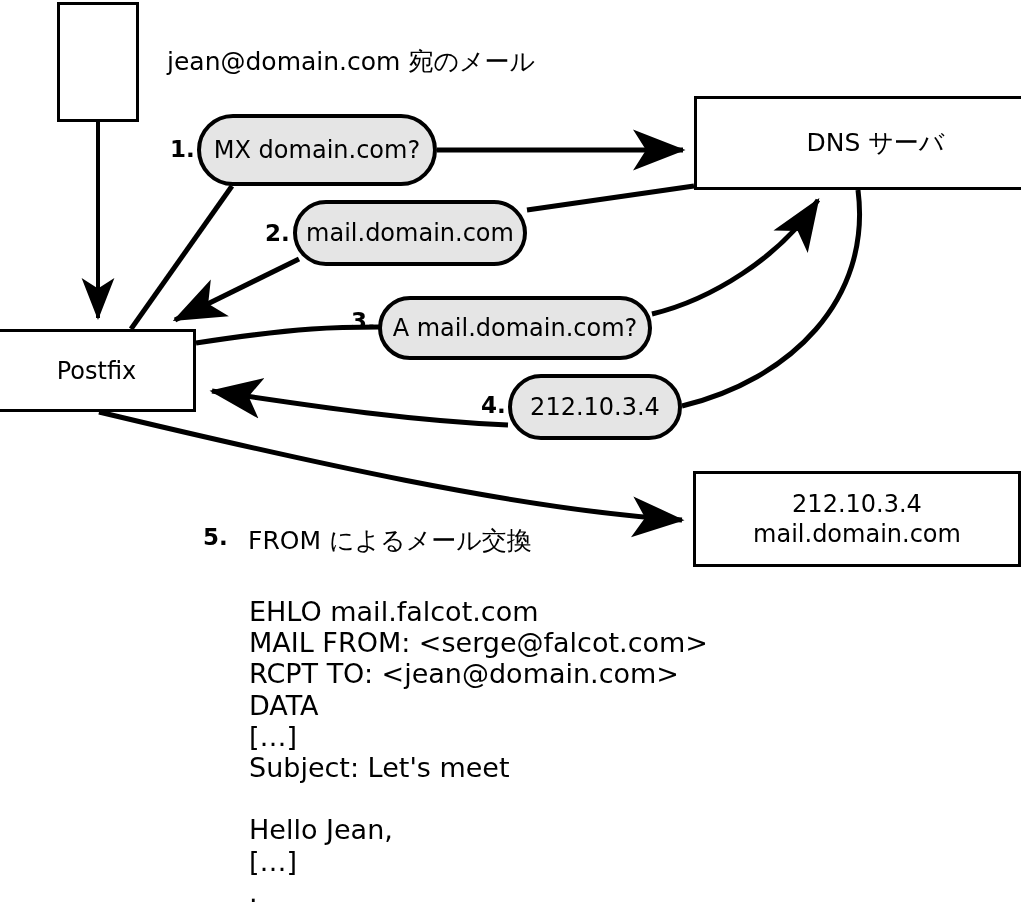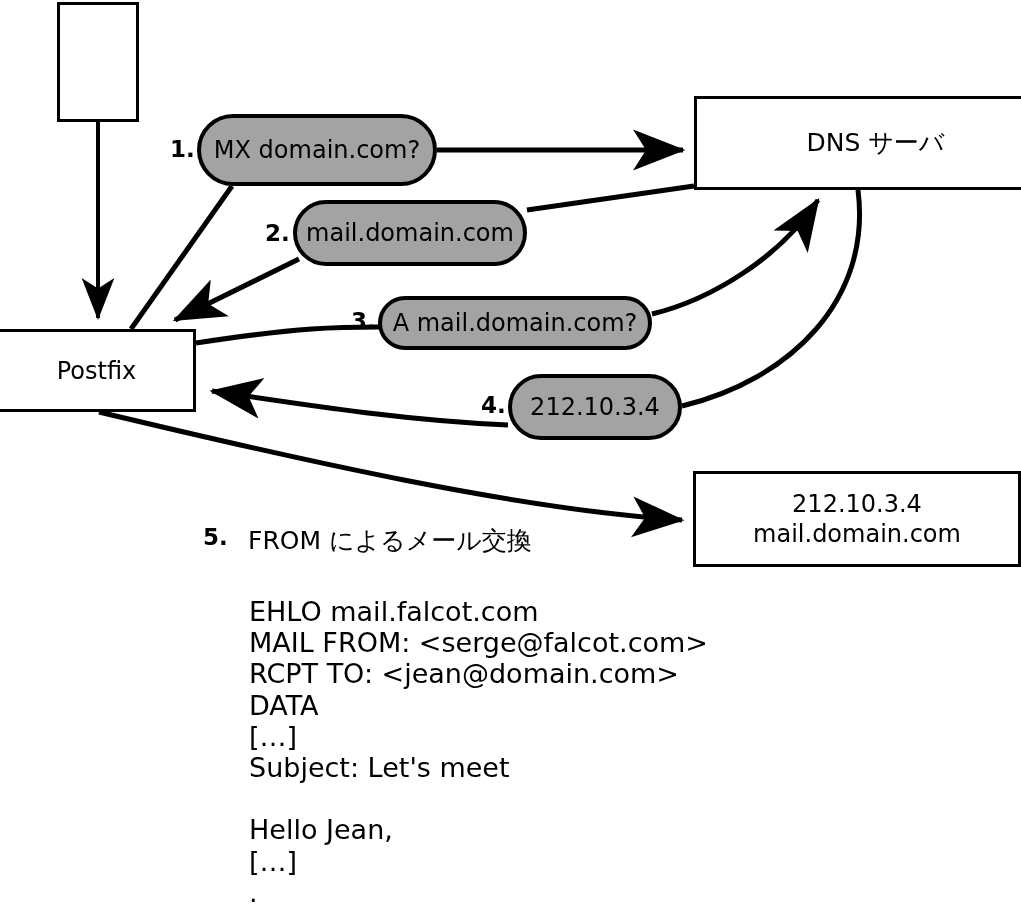--- a/index.html
+++ b/index.html
@@ -32,21 +32,21 @@
     display: flex;
     align-items: center;
     justify-content: center;
     text-align: center;
     line-height: 1.25;
   }
   .bubble {
     position: absolute;
     box-sizing: border-box;
     border: 4px solid #000000;
-    background: #a3a3a3;
+    background: #e5e5e5;
     border-radius: 999px;
     display: flex;
     align-items: center;
     justify-content: center;
     text-align: center;
     white-space: nowrap;
   }
   .step-num {
     position: absolute;
     font-weight: bold;
@@ -86,21 +86,21 @@
   }
   #box-mailserver {
     left: 693px;
     top: 471px;
     width: 328px;
     height: 96px;
     font-size: 24px;
   }
   #bubble-1 { left: 197px; top: 114px; width: 240px; height: 72px; font-size: 24px; }
   #bubble-2 { left: 293px; top: 200px; width: 234px; height: 66px; font-size: 24px; }
-  #bubble-3 { left: 378px; top: 296px; width: 274px; height: 54px; font-size: 24px; }
+  #bubble-3 { left: 378px; top: 296px; width: 274px; height: 64px; font-size: 24px; }
   #bubble-4 { left: 508px; top: 374px; width: 174px; height: 66px; font-size: 24px; }
   #step-1 { left: 170px; top: 138px; }
   #step-2 { left: 265px; top: 222px; }
   #step-3 { left: 351px; top: 310px; }
   #step-4 { left: 481px; top: 394px; }
   #step-5 { left: 203px; top: 526px; }
   #step5-label {
     left: 248px;
     top: 524px;
     font-size: 25px;
@@ -138,20 +138,21 @@
 
     <path d="M652,314 C710,300 780,258 818,200" stroke="#000000" stroke-width="5" fill="none" marker-end="url(#arrowhead)"></path>
 
     <path d="M858,190 C872,300 790,380 682,406" stroke="#000000" stroke-width="5" fill="none"></path>
 
     <path d="M508,425 C400,420 300,404 212,391" stroke="#000000" stroke-width="5" fill="none" marker-end="url(#arrowhead)"></path>
 
     <path d="M99,412 C300,460 520,510 682,520" stroke="#000000" stroke-width="5" fill="none" marker-end="url(#arrowhead)"></path>
   </svg>
 
+  <div class="plain-text" id="title-text">jean@domain.com 宛のメール</div>
 
   <div class="node-box" id="box-client"></div>
 
   <div class="node-box" id="box-dns">DNS サーバ</div>
 
   <div class="node-box" id="box-postfix">Postfix</div>
 
   <div class="node-box" id="box-mailserver" style="white-space: pre-line;">212.10.3.4
 mail.domain.com</div>
 

